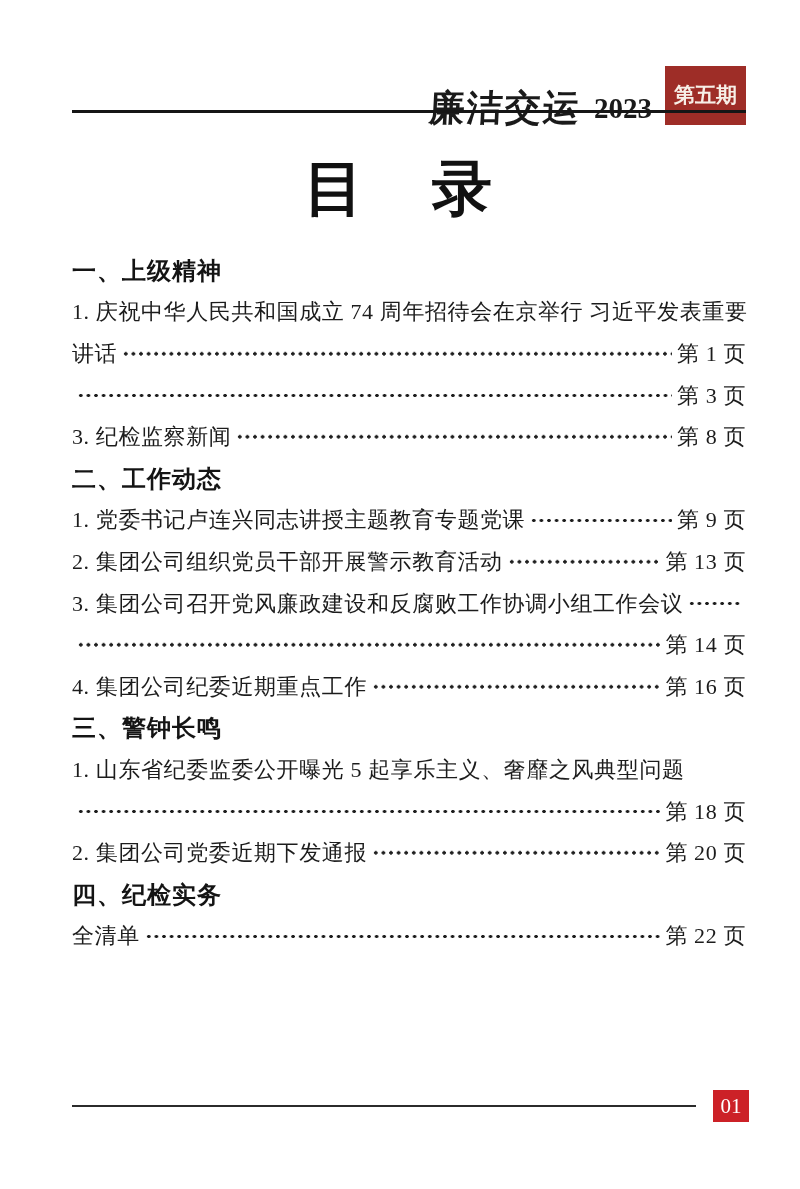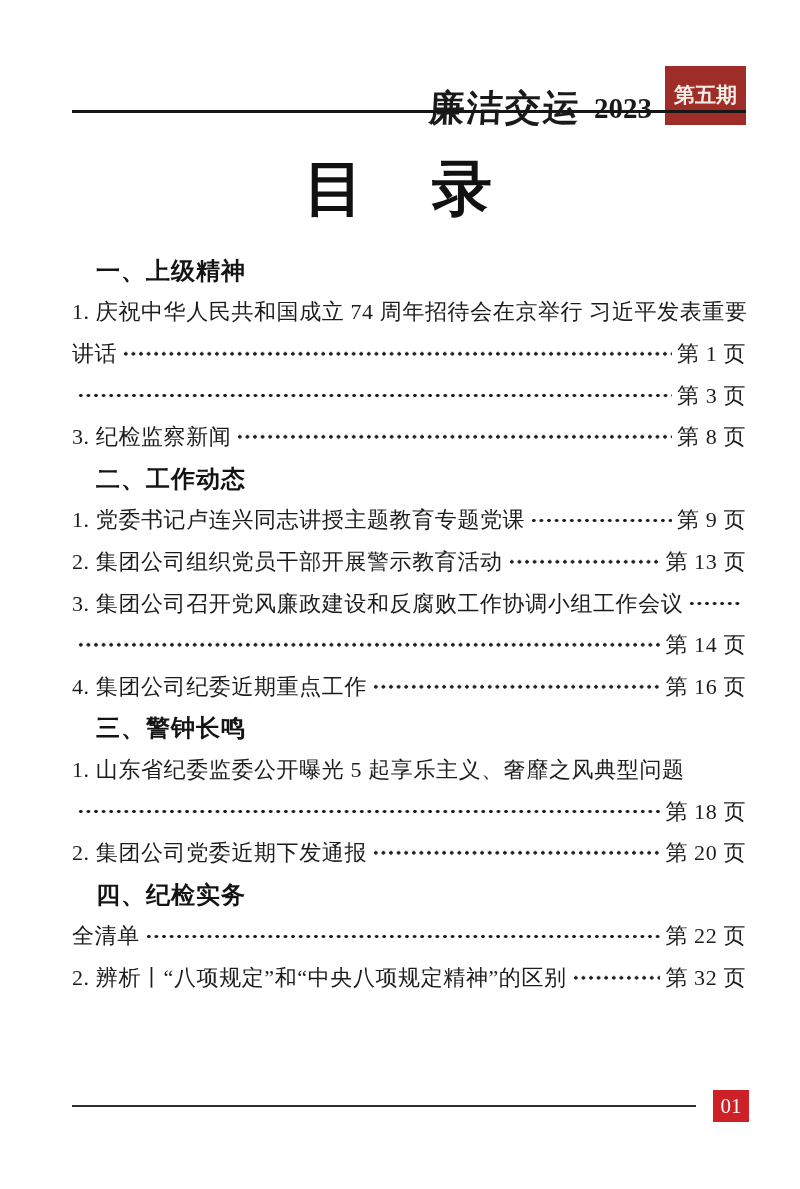--- a/index.html
+++ b/index.html
@@ -82,21 +82,20 @@
   }
   .section-heading {
     height: 41.6px;
     display: flex;
     align-items: center;
     font-family: "Liberation Sans", "DejaVu Sans", sans-serif;
     font-weight: 700;
     font-size: 24px;
     letter-spacing: 1px;
     color: #141414;
-    margin-left: 24px;
   }
   .toc-line {
     height: 41.6px;
     display: flex;
     align-items: center;
     font-size: 22px;
     letter-spacing: 0.6px;
     color: #1c1c1c;
   }
   .toc-text { white-space: nowrap; }
@@ -208,25 +207,20 @@
         <span class="toc-text">2. 集团公司党委近期下发通报</span>
         <div class="dots"></div>
         <span class="toc-page">第 20 页</span>
       </div>
       <div class="section-heading">四、纪检实务</div>
       <div class="toc-line">
         <span class="toc-text">全清单</span>
         <div class="dots"></div>
         <span class="toc-page">第 22 页</span>
       </div>
-      <div class="toc-line">
-        <span class="toc-text">2. 辨析丨“八项规定”和“中央八项规定精神”的区别</span>
-        <div class="dots"></div>
-        <span class="toc-page">第 32 页</span>
-      </div>
     </div>
 
   <div class="footer">
     <div class="footer-rule"></div>
     <div class="page-number-badge">01</div>
   </div>
 
 </div>
 
 </body></html>

